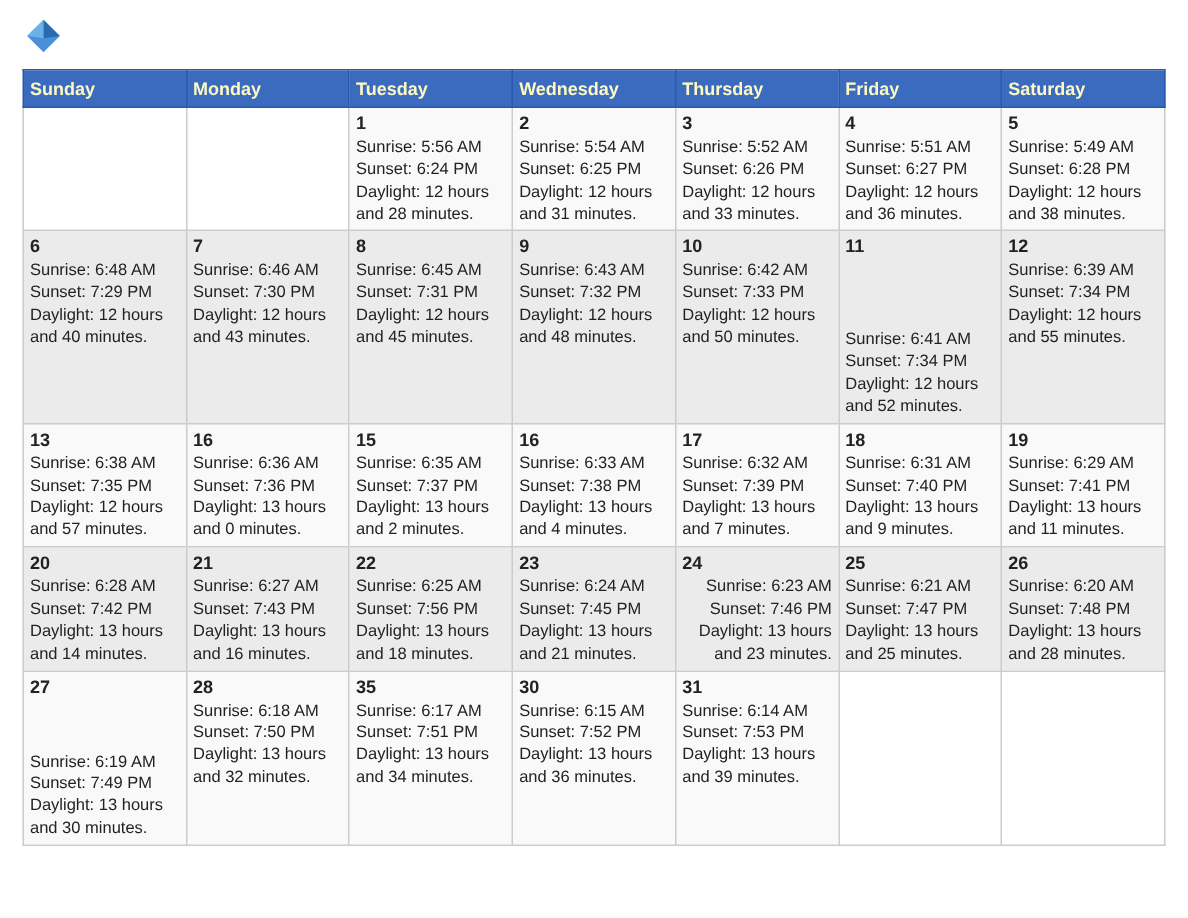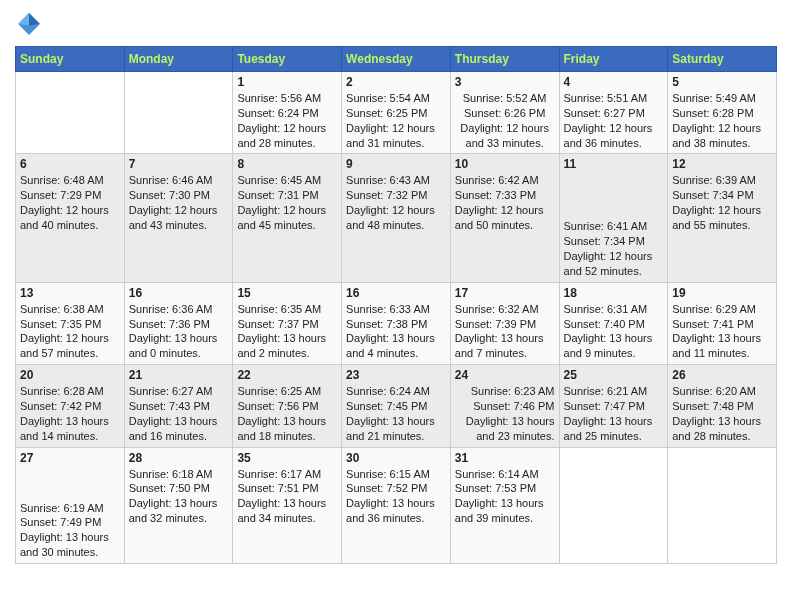--- a/index.html
+++ b/index.html
@@ -50,21 +50,21 @@
       font-size: 14px;
       color: #555;
     }
     table {
       width: 100%;
       border-collapse: collapse;
       table-layout: fixed;
     }
     thead tr th {
       background-color: #3a6bbf;
-      color: #bef264;
+      color: #fef9c3;
       font-size: 12px;
       font-weight: bold;
       padding: 5px 4px;
       text-align: left;
       border: 1px solid #2a5aaf;
     }
     tbody tr td {
       border: 1px solid #ccc;
       vertical-align: top;
       padding: 3px 4px;
@@ -139,21 +139,21 @@
 Daylight: 12 hours and 28 minutes.</div>
           </td>
           <td>
             <span class="day-num">2</span>
             <div class="day-info" style="white-space: pre-line;">Sunrise: 5:54 AM
 Sunset: 6:25 PM
 Daylight: 12 hours and 31 minutes.</div>
           </td>
           <td>
             <span class="day-num">3</span>
-            <div class="day-info" style="white-space: pre-line; text-align: center;">Sunrise: 5:52 AM
+            <div class="day-info" style="white-space: pre-line;">Sunrise: 5:52 AM
 Sunset: 6:26 PM
 Daylight: 12 hours and 33 minutes.</div>
           </td>
           <td>
             <span class="day-num">4</span>
             <div class="day-info" style="white-space: pre-line;">Sunrise: 5:51 AM
 Sunset: 6:27 PM
 Daylight: 12 hours and 36 minutes.</div>
           </td>
           <td>

